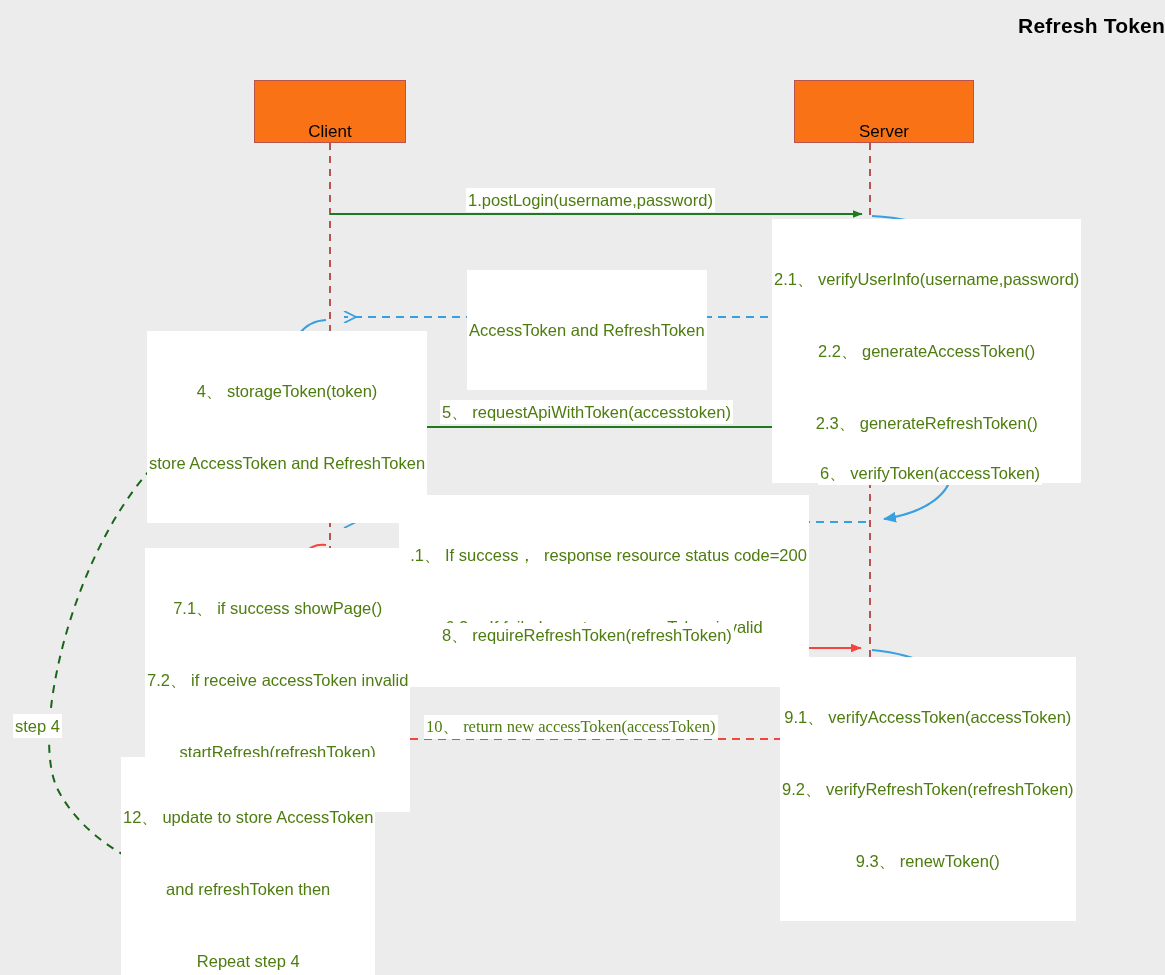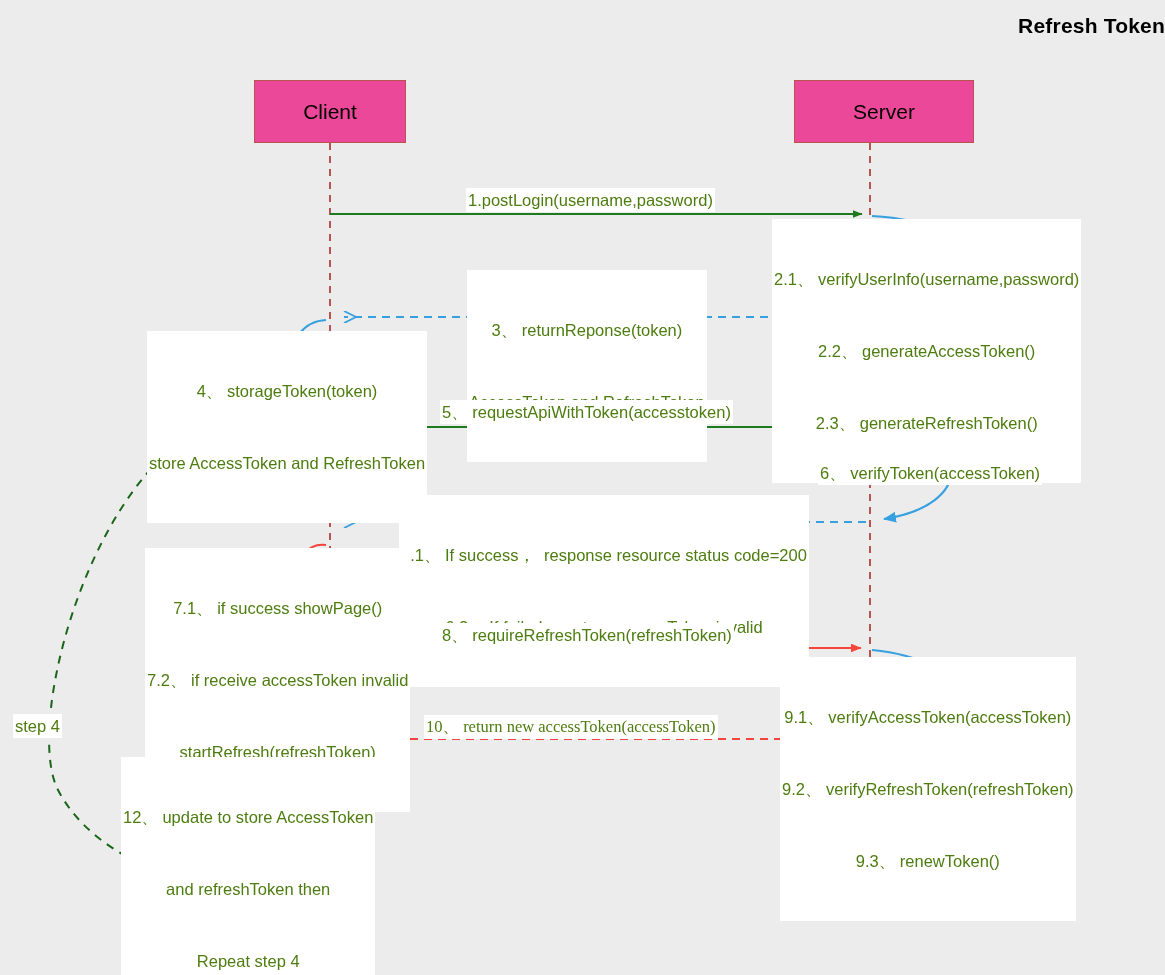--- a/index.html
+++ b/index.html
@@ -32,26 +32,26 @@
     width: 1165px;
     text-align: right;
     font-size: 21px;
     font-weight: bold;
     color: #000;
     letter-spacing: 0.2px;
   }
   .lifeline-box {
     position: absolute;
     box-sizing: border-box;
-    background: #ec4899;
+    background: #f97316;
     border: 1.6px solid #b85450;
     display: flex;
-    align-items: center;
+    align-items: flex-end;
     justify-content: center;
-    font-size: 21px;
+    font-size: 17px;
     color: #000;
   }
   .msg-label {
     position: absolute;
     background: #ffffff;
     color: #4d7c0f;
     font-size: 16.5px;
     line-height: 24px;
     white-space: pre;
     text-align: center;
@@ -130,21 +130,20 @@
 
   <div class="msg-label" style="left:466px; top:188px;">1.postLogin(username,password)</div>
 
   <div class="msg-label" style="left:772px; top:219px;">
     <div>2.1、 verifyUserInfo(username,password)</div>
     <div>2.2、 generateAccessToken()</div>
     <div>2.3、 generateRefreshToken()</div>
   </div>
 
   <div class="msg-label" style="left:467px; top:270px;">
-    <div>3、 returnReponse(token)</div>
     <div>AccessToken and RefreshToken</div>
   </div>
 
   <div class="msg-label" style="left:147px; top:331px;">
     <div>4、 storageToken(token)</div>
     <div>store AccessToken and RefreshToken</div>
   </div>
 
   <div class="msg-label" style="left:440px; top:400px;text-align:right;">5、 requestApiWithToken(accesstoken)</div>
 

